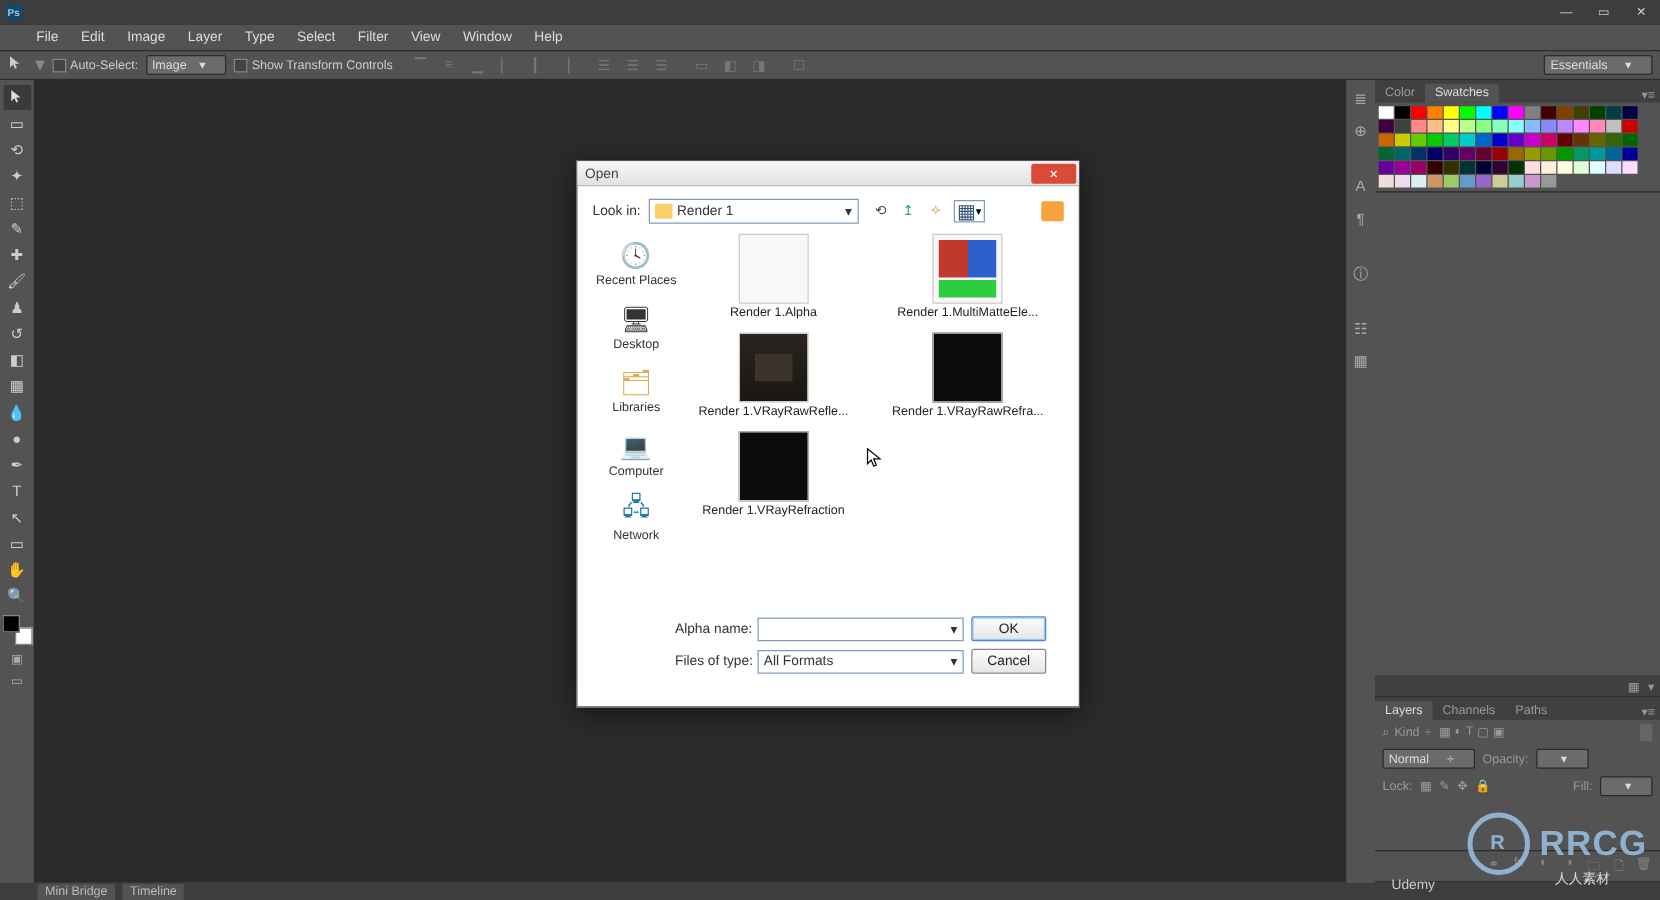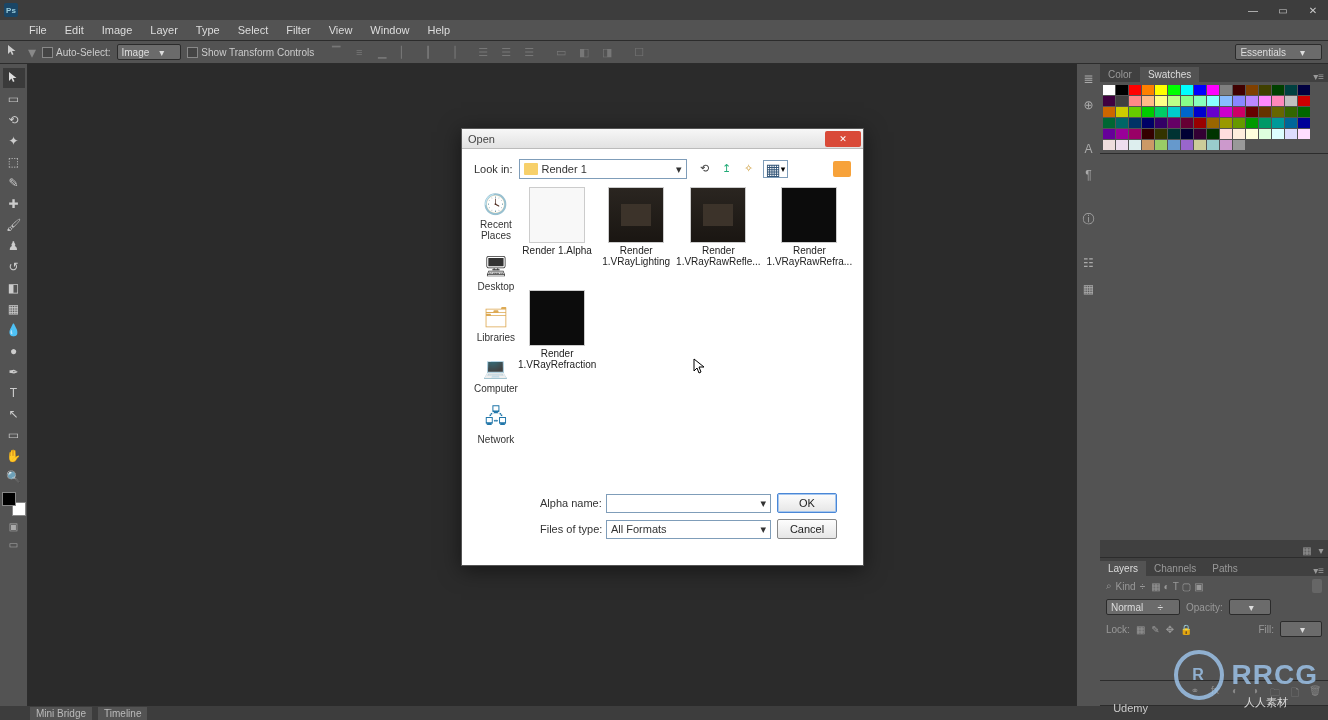--- a/index.html
+++ b/index.html
@@ -77,21 +77,21 @@
 .nav-icons { display: flex; gap: 6px; margin-left: 4px;}
 .nav-ico { width: 16px; height: 16px; font-size: 11px; color: #444; display: flex; align-items: center; justify-content: center; }
 .view-dd { display: flex; align-items: center; border: 1px solid #7f9db9; height: 18px; padding: 0 2px; }
 .adobe-ico { width: 18px; height: 16px; background: #f7a23a; margin-left: auto; border-radius: 2px; }
 
 .dlg-content { display: flex; margin-top: 8px; height: 300px; }
 .places { width: 70px; display: flex; flex-direction: column; align-items: center; gap: 12px; padding-top: 4px;}
 .place { display: flex; flex-direction: column; align-items: center; font-size: 10px; color: #333; text-align: center; }
 .place-icon { width: 32px; height: 26px; margin-bottom: 2px; display: flex; align-items: center; justify-content: center; font-size: 20px;}
 
-.files { flex: 1; display: grid; grid-template-columns: repeat(4, 1fr); align-content: start; gap: 23px 6px; padding-right: 2px;}
+.files { flex: 1; display: grid; grid-template-columns: repeat(2, 1fr); align-content: start; gap: 10px 6px; padding-right: 2px;}
 .file { display: flex; flex-direction: column; align-items: center; font-size: 10px; color: #222; text-align: center; line-height: 1.1; }
 .file.hover { outline: 1px solid #b8d6fb; background: #e8f1fb; }
 .thumb { width: 56px; height: 56px; background: #f8f8f8; border: 1px solid #ccc; margin-bottom: 2px; display: flex; align-items: center; justify-content: center; overflow: hidden; position: relative; }
 .thumb.dark { background: #0c0c0c; }
 .thumb.room { background: linear-gradient(#2a2520, #1a1612); }
 .thumb.room::after { content:""; position:absolute; width: 30px; height: 22px; background: #3c332a; top: 16px; left: 12px;}
 .thumb.rgb::before { content:""; position: absolute; inset: 4px 4px 20px 4px; background: linear-gradient(90deg, #c0392b 50%, #2d5fce 50%); }
 .thumb.rgb::after { content:""; position: absolute; inset: 36px 4px 4px 4px; background: #2ecc40; }
 
 .dlg-bottom { display: grid; grid-template-columns: 60px 165px 60px; gap: 6px 6px; align-items: center; margin-top: 6px; padding-left: 66px;}
@@ -455,22 +455,22 @@
           <div class="place-icon" style="color:#27a">🖧</div>
           <span>Network</span>
         </div>
       </div>
       <div class="files" id="filegrid">
           <div class="file">
             <div class="thumb white"></div>
             <div>Render 1.Alpha</div>
           </div>
           <div class="file">
-            <div class="thumb room"></div>
-            <div>Render 1.VRayLighting</div>
+            <div class="thumb rgb"></div>
+            <div>Render 1.MultiMatteEle...</div>
           </div>
           <div class="file">
             <div class="thumb room"></div>
             <div>Render 1.VRayRawRefle...</div>
           </div>
           <div class="file">
             <div class="thumb dark"></div>
             <div>Render 1.VRayRawRefra...</div>
           </div>
           <div class="file">

